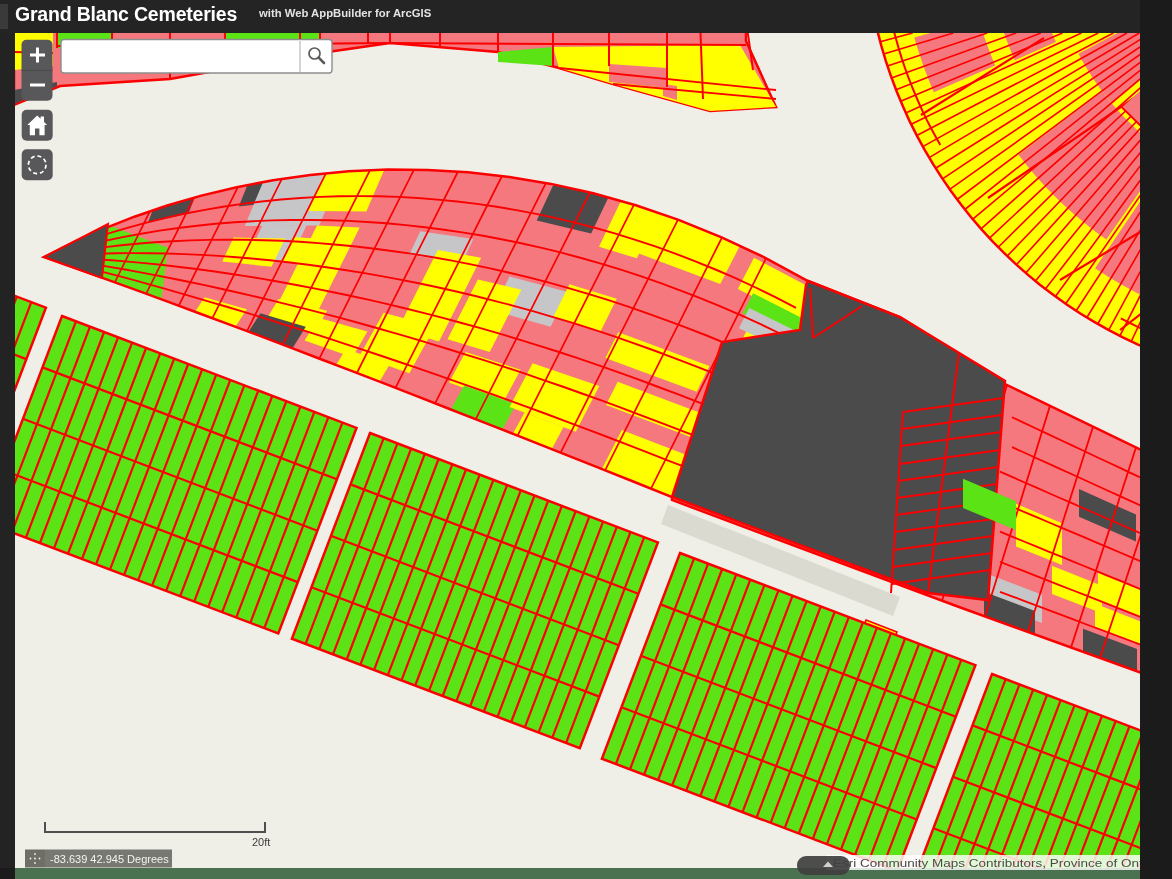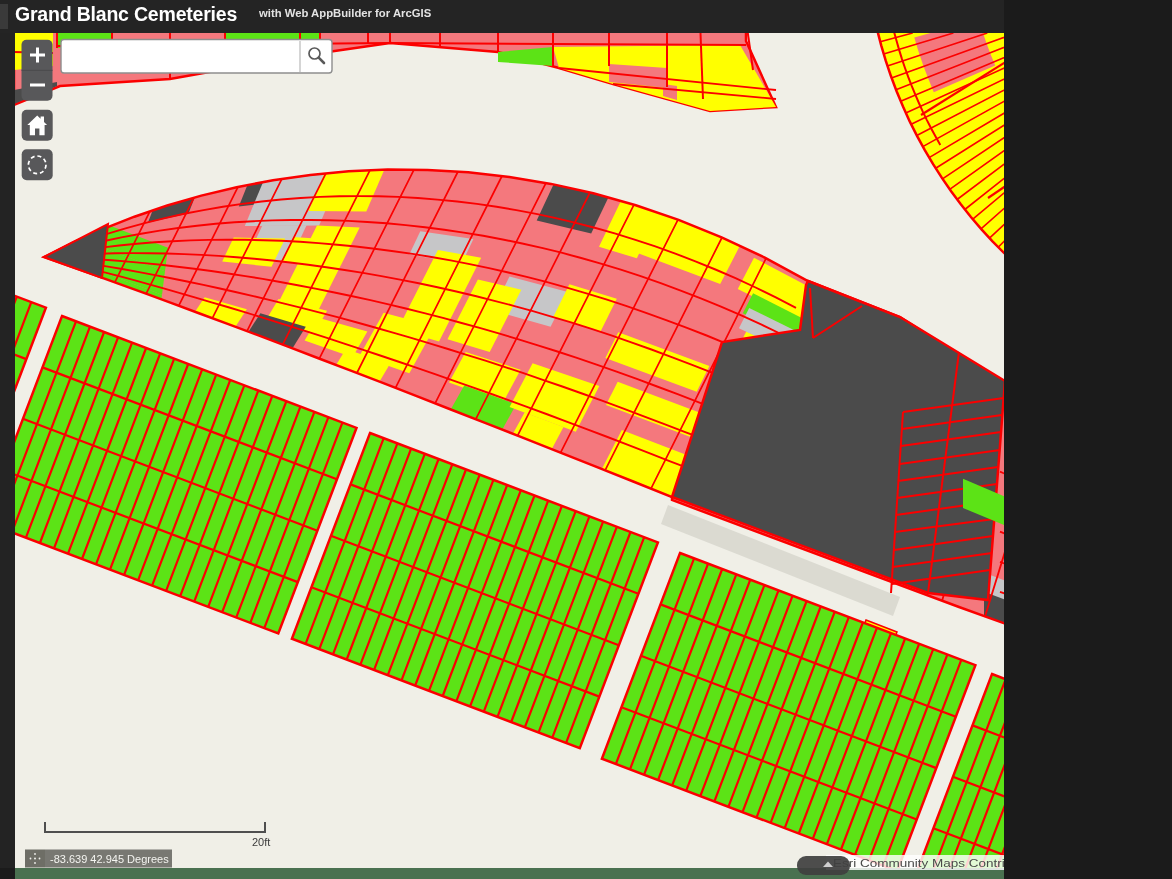--- a/index.html
+++ b/index.html
@@ -1,17 +1,17 @@
 <!DOCTYPE html>
 <html><head>
 <meta charset="utf-8">
 <title>Grand Blanc Cemeteries</title>
 <style>
 html,body{margin:0;padding:0;background:#1b1b1b;}
-#app{position:relative;width:1004px;height:879px;overflow:hidden;font-family:"Liberation Sans",sans-serif;}
+#app{position:relative;width:1140px;height:879px;overflow:hidden;font-family:"Liberation Sans",sans-serif;}
 </style>
 </head>
 <body>
 <div id="app">
 <svg width="1172" height="879" viewBox="0 0 1172 879" font-family="Liberation Sans, sans-serif">
 
 <rect x="0" y="0" width="1172" height="879" fill="#f0efe7"></rect>
 
 <polygon points="14.0,105.0 14.0,20.0 746.0,20.0 746.0,41.0 776.0,107.0 710.0,111.0 613.0,84.0 559.0,68.0 498.0,52.0 390.0,43.0 300.0,56.0 170.0,79.0 60.0,86.0" fill="#f4787d" stroke="#fb0000" stroke-width="2.5"></polygon>
 

